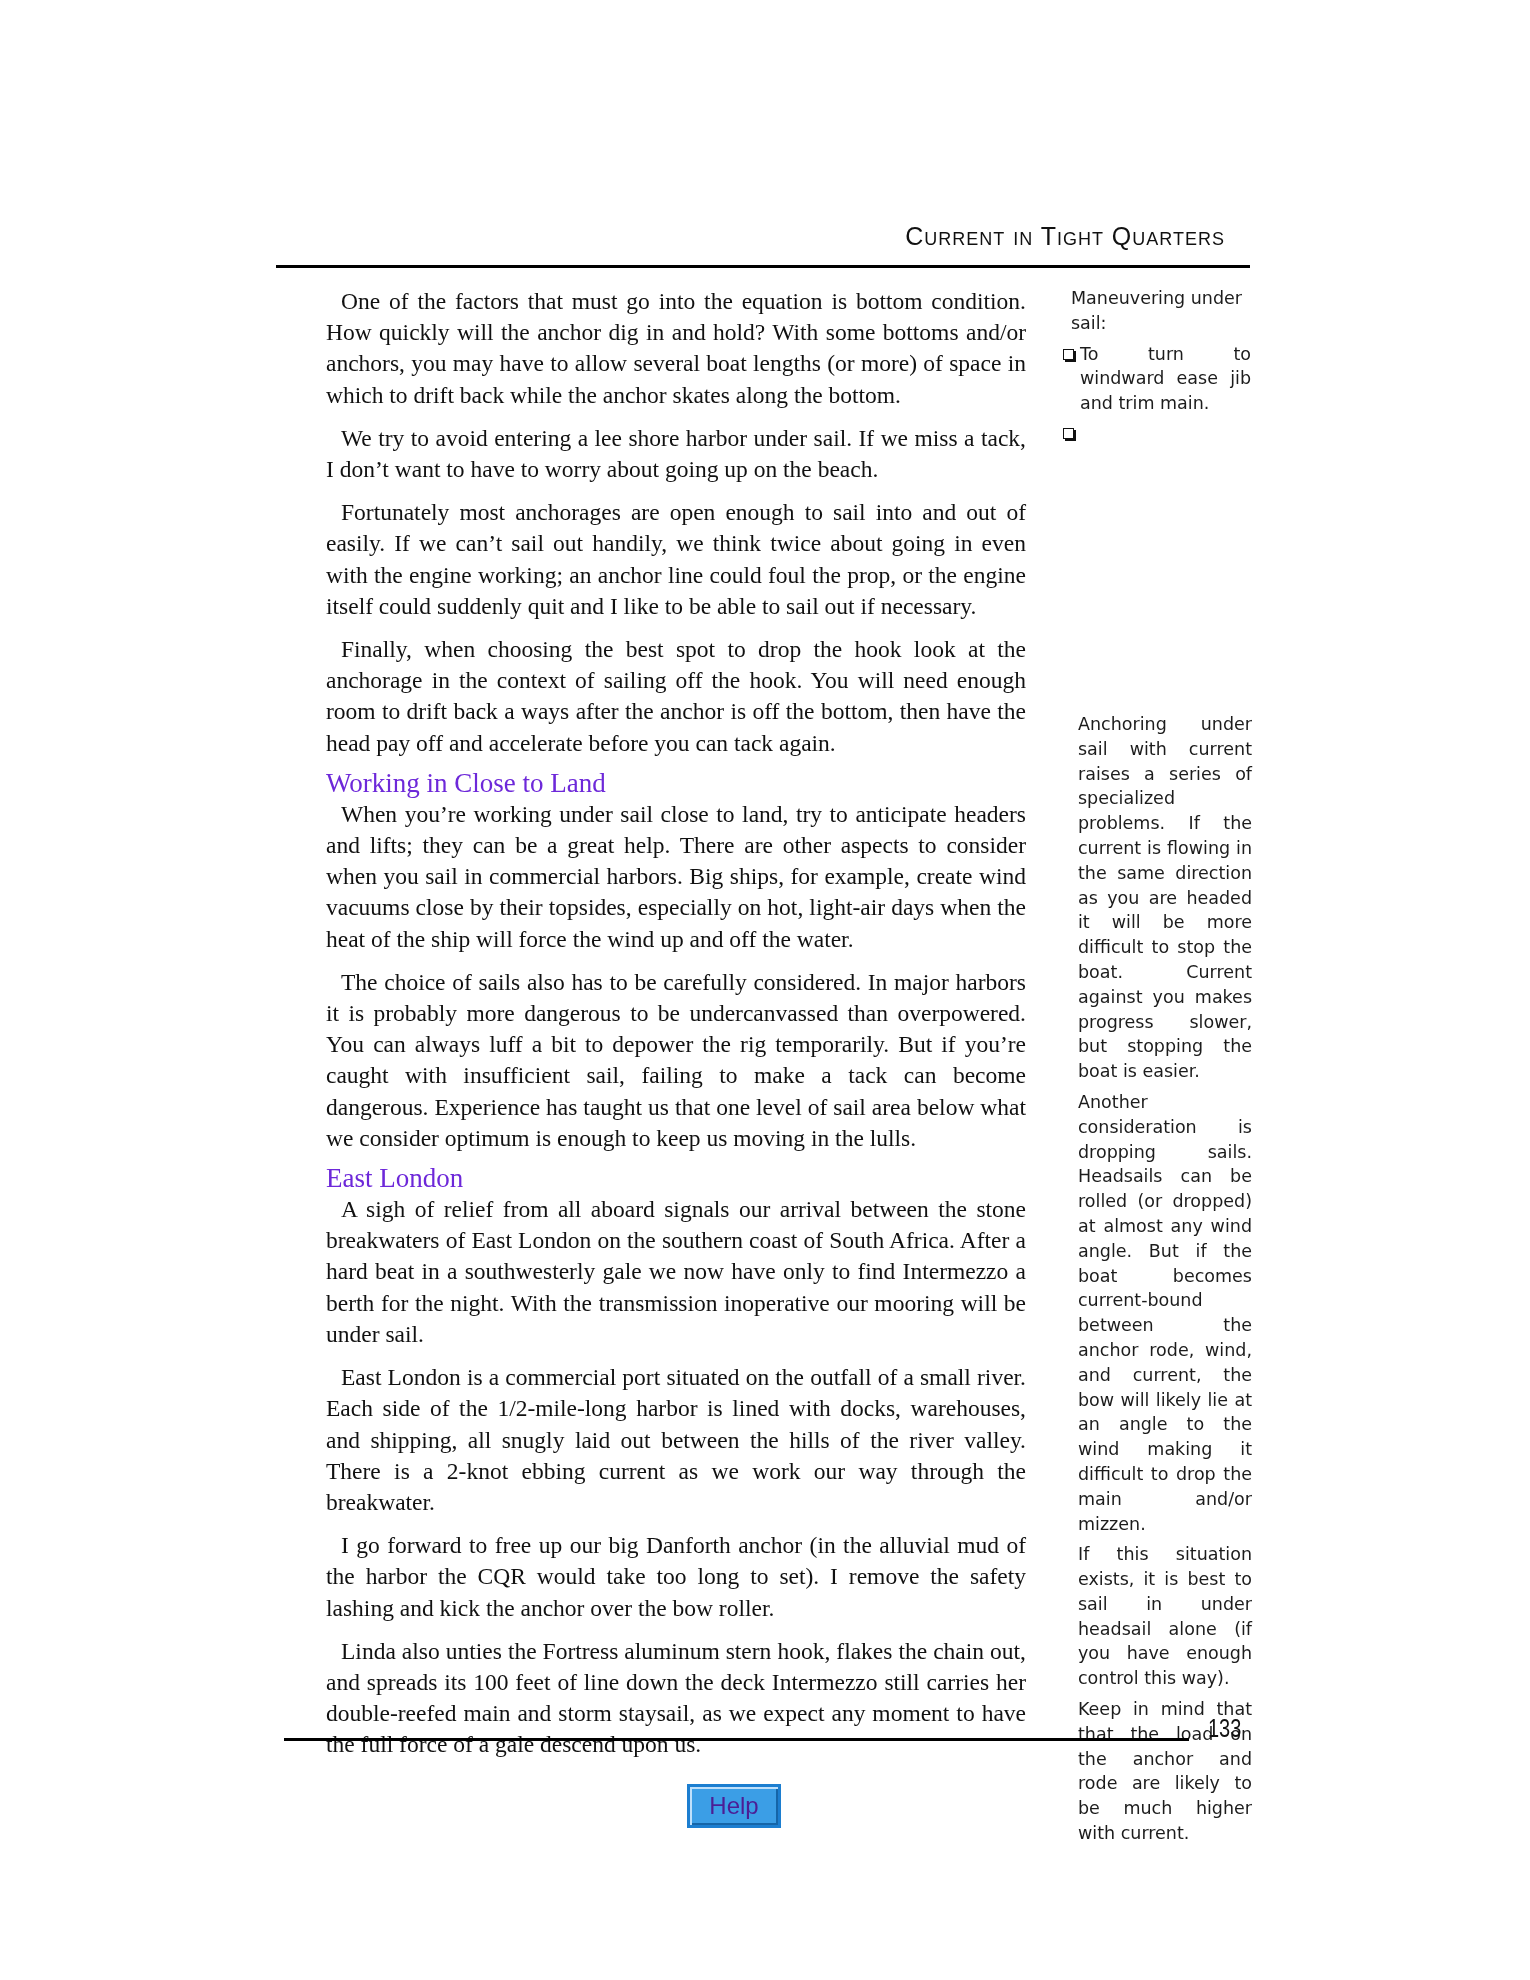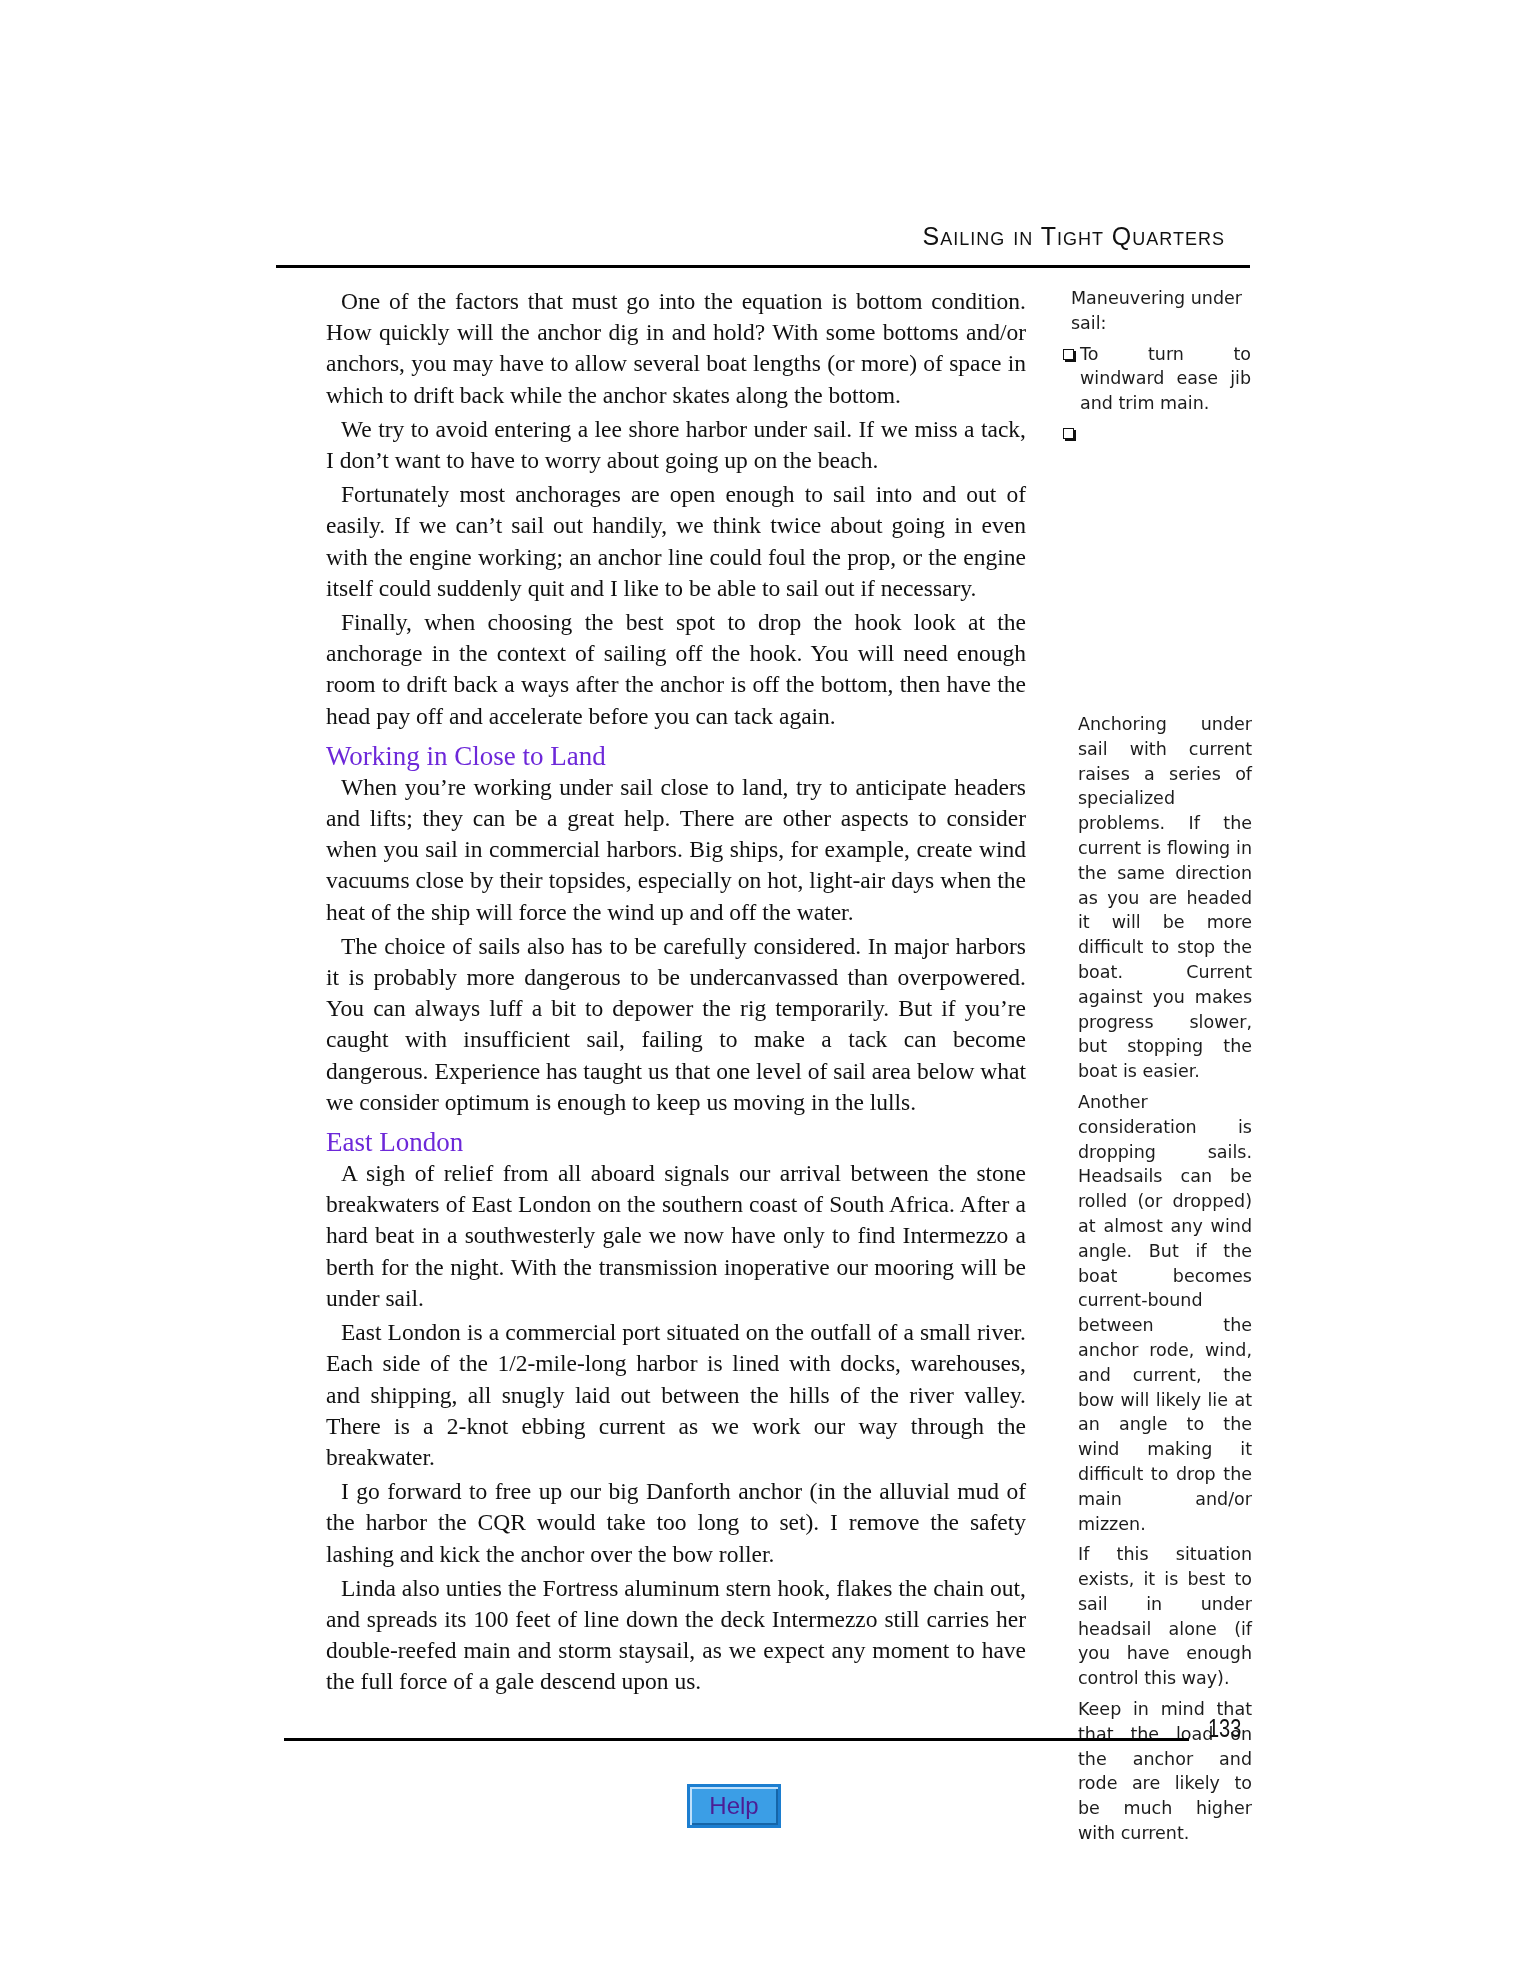--- a/index.html
+++ b/index.html
@@ -19,21 +19,21 @@
     font-family: "Liberation Serif", "DejaVu Serif", serif;
     font-size: 23.5px; line-height: 31.2px; color: #111;
     text-align: justify;
   }
   .main-col p { margin: 0; text-indent: 15px; font-family: Liberation Serif, serif; }
   .main-col h2 {
     margin: 8px 0 0 0; font-weight: normal; color: #6d28d9;
     font-family: "Liberation Serif", "DejaVu Serif", serif;
     font-size: 27px; line-height: 32px;
   }
-  .main-col p + p { margin-top: 3px; }
+  .main-col p + p { margin-top: 12px; }
 
   .side-col {
     position: absolute; width: 188px;
     font-family: "DejaVu Sans", "Liberation Sans", sans-serif;
     font-size: 17.5px; line-height: 24.8px; color: #1c1c1c;
     text-align: justify;
   }
   .side1 { left: 1063px; top: 286px; }
   .side2 { left: 1070px; top: 712px; width: 182px; }
   .side-col p { margin: 0 0 6px 8px; }
@@ -59,21 +59,21 @@
     display: flex; align-items: center; justify-content: center;
     font-family: "Liberation Sans", "DejaVu Sans", sans-serif;
     font-size: 24px; color: #4c1d95; cursor: pointer;
   }
 </style>
 </head>
 <body>
 
 <div class="page">
 
-  <div class="running-head">Sailing in Tight Quarters</div>
+  <div class="running-head">Current in Tight Quarters</div>
   <div class="rule-top"></div>
 
   <div class="main-col">
     <p>One of the factors that must go into the equation is bottom condition. How quickly will the anchor dig in and hold? With some bottoms and/or anchors, you may have to allow several boat lengths (or more) of space in which to drift back while the anchor skates along the bottom.</p>
     <p>We try to avoid entering a lee shore harbor under sail. If we miss a tack, I don’t want to have to worry about going up on the beach.</p>
     <p>Fortunately most anchorages are open enough to sail into and out of easily. If we can’t sail out handily, we think twice about going in even with the engine working; an anchor line could foul the prop, or the engine itself could suddenly quit and I like to be able to sail out if necessary.</p>
     <p>Finally, when choosing the best spot to drop the hook look at the anchorage in the context of sailing off the hook. You will need enough room to drift back a ways after the anchor is off the bottom, then have the head pay off and accelerate before you can tack again.</p>
 
     <h2>Working in Close to Land</h2>
     <p>When you’re working under sail close to land, try to anticipate headers and lifts; they can be a great help. There are other aspects to consider when you sail in commercial harbors. Big ships, for example, create wind vacuums close by their topsides, especially on hot, light-air days when the heat of the ship will force the wind up and off the water.</p>

